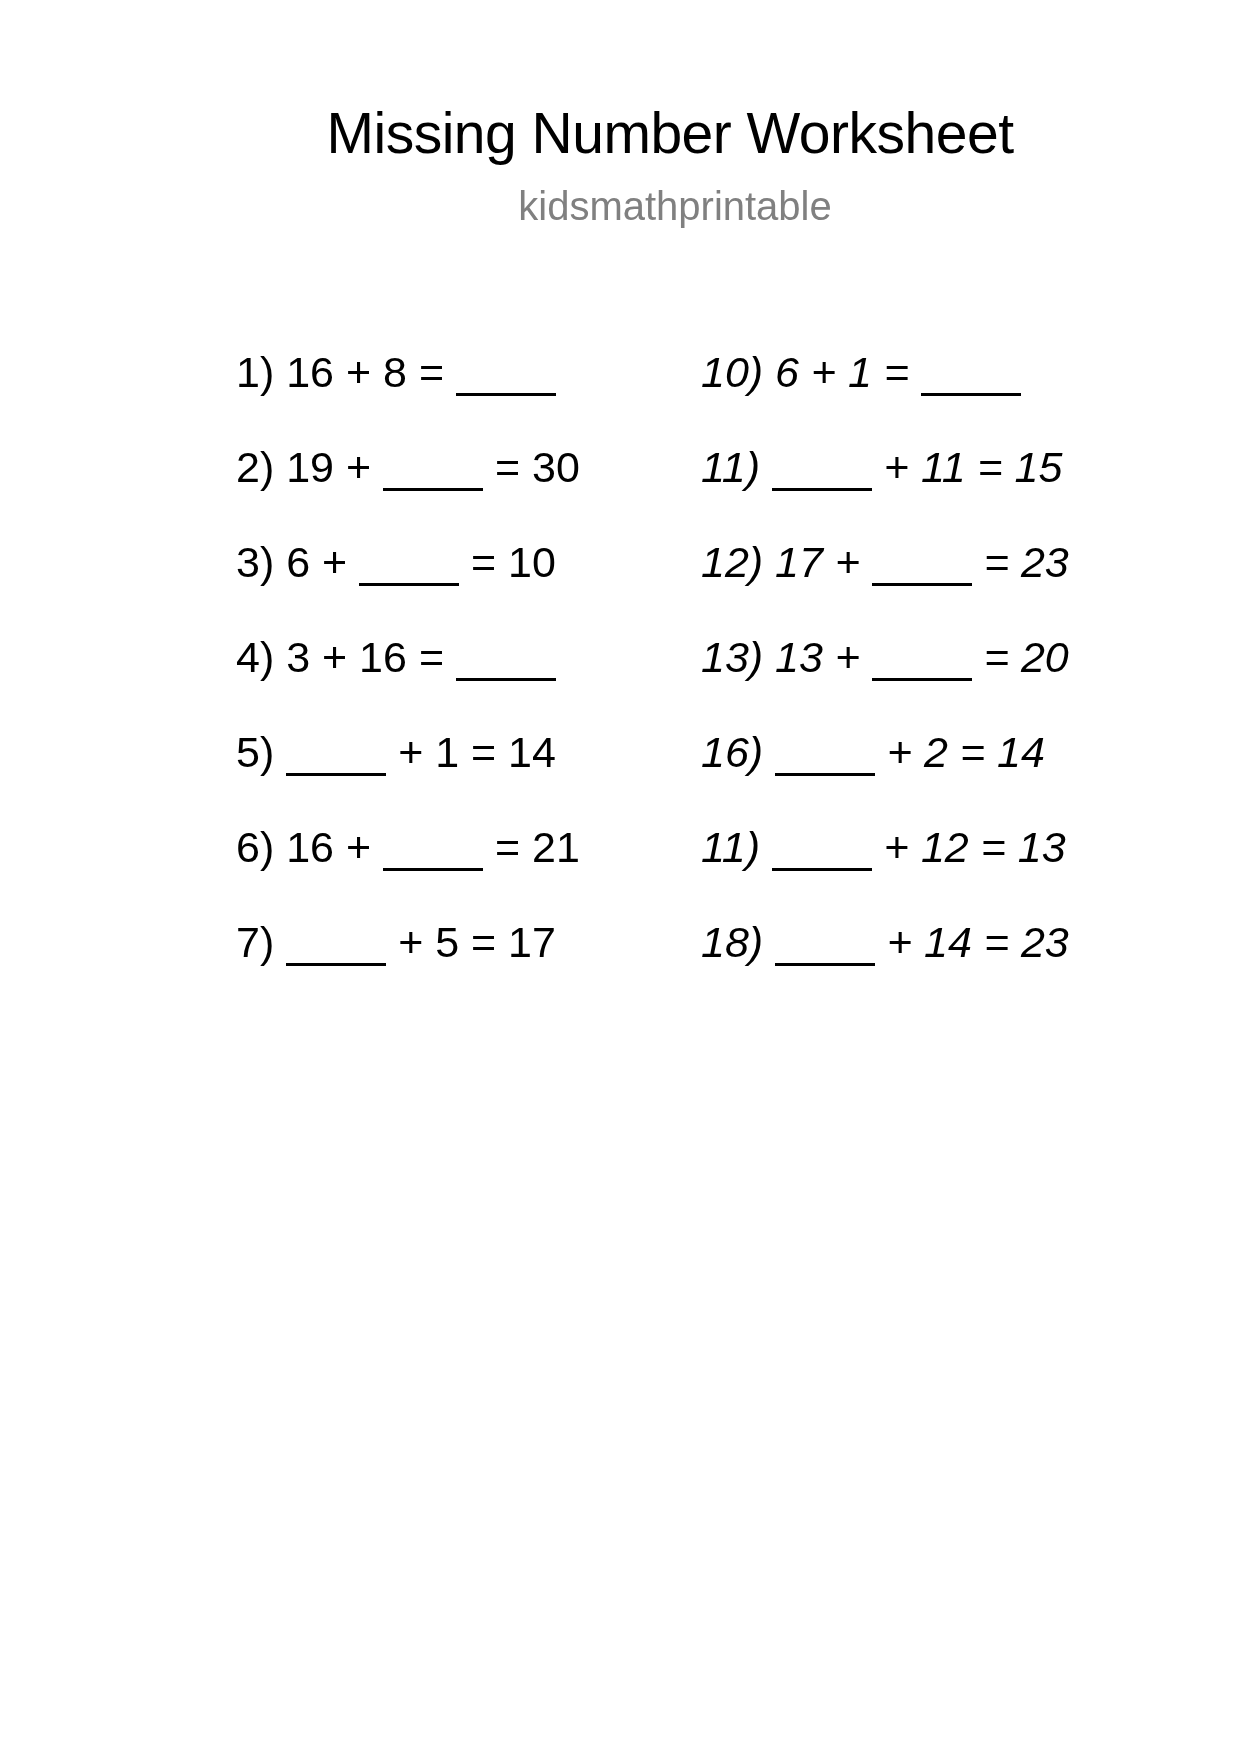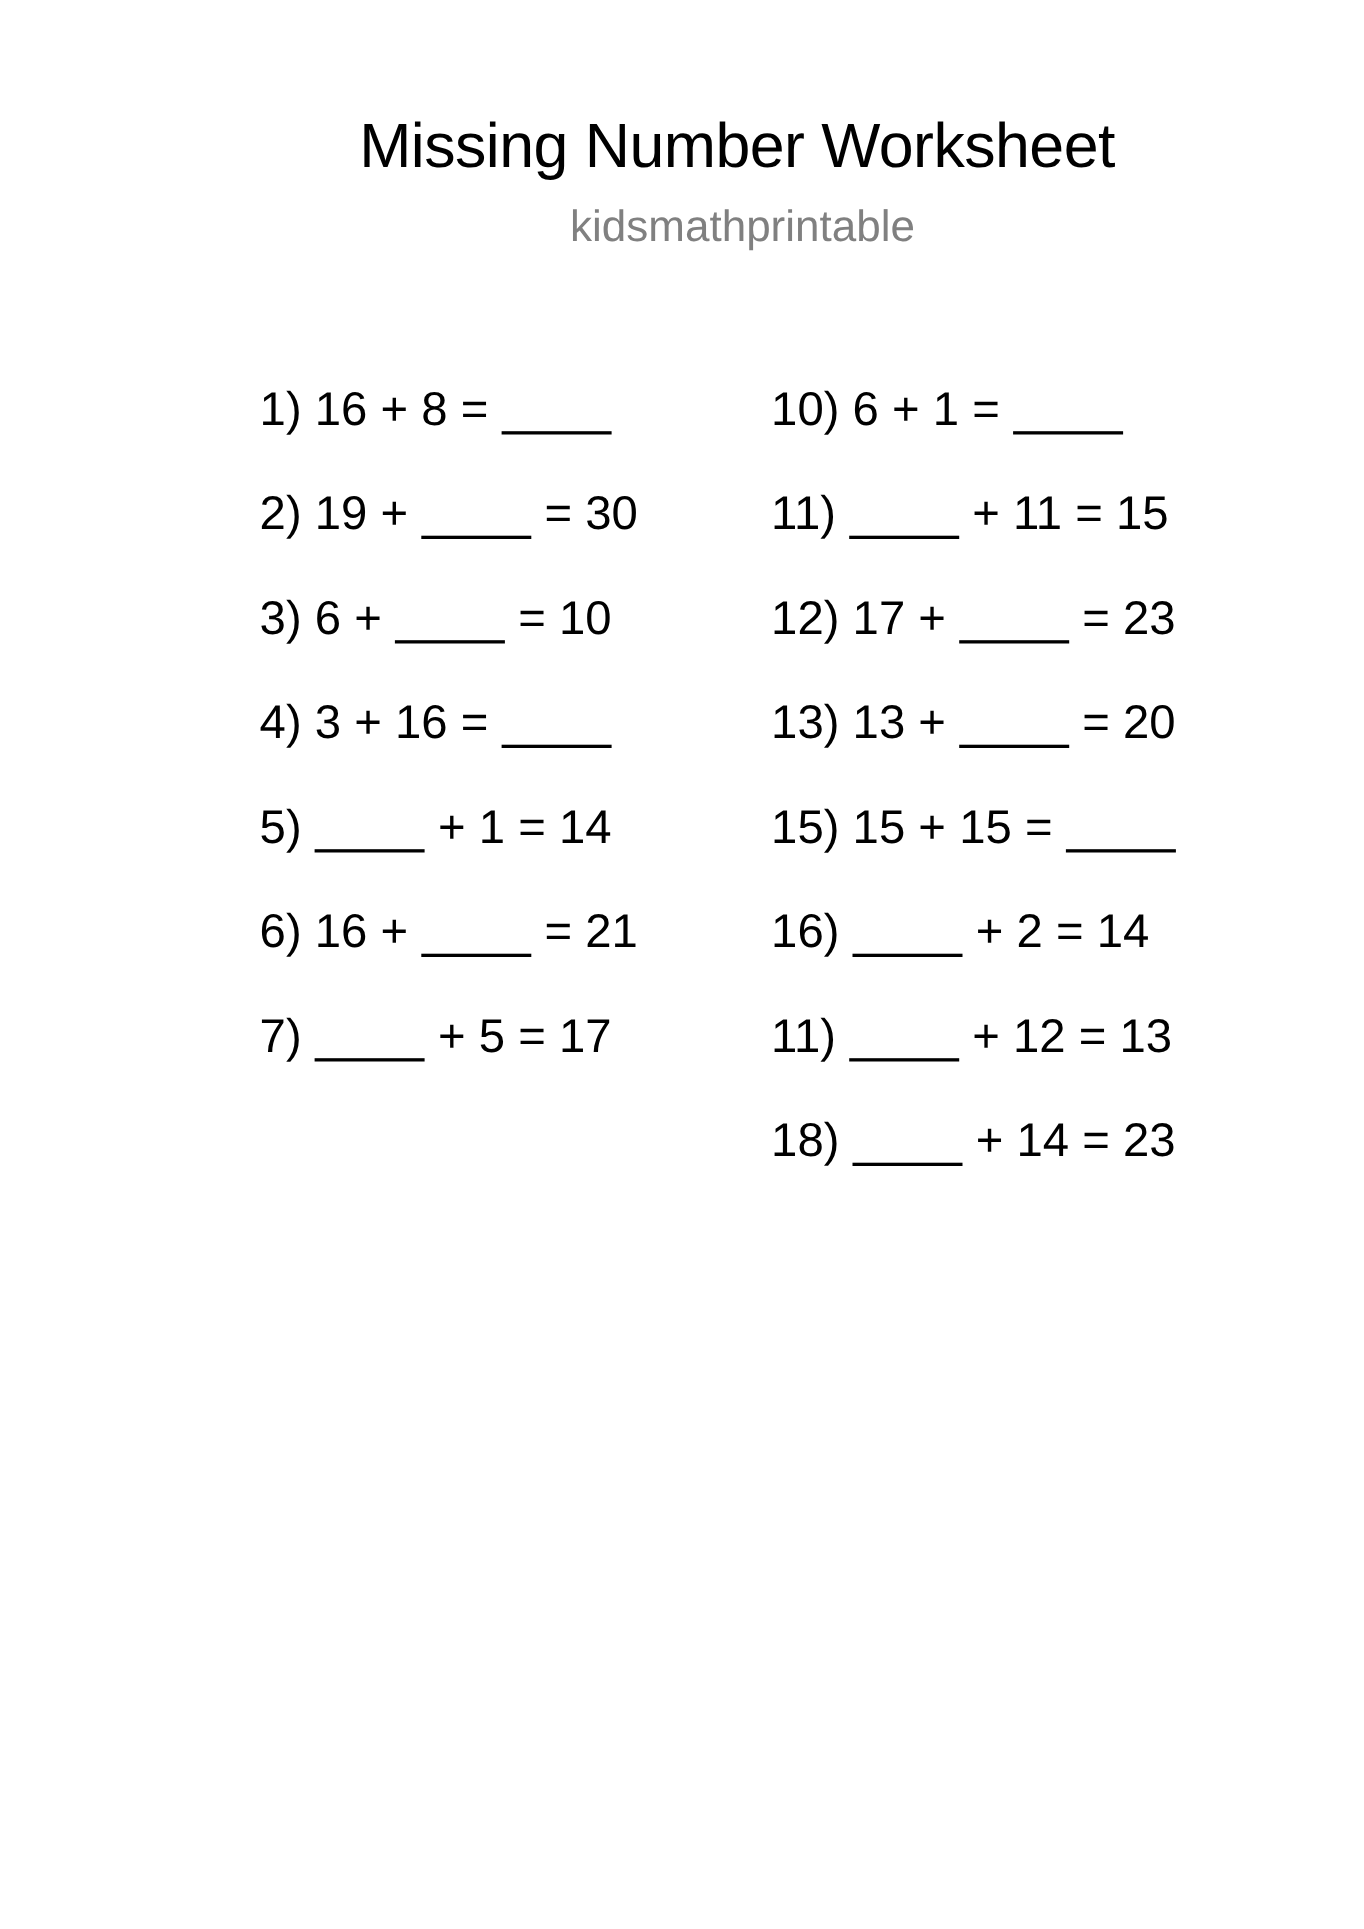--- a/index.html
+++ b/index.html
@@ -34,21 +34,21 @@
       text-align: center;
       font-size: 40px;
       line-height: 48px;
       color: #808080;
     }
     .col {
       position: absolute;
       top: 347px;
     }
     .col.left { left: 200px; margin-left: 36px; }
-    .col.right { left: 701px; }
+    .col.right { left: 701px; font-style: italic; }
     .problem {
       height: 95px;
       font-size: 43px;
       line-height: 50px;
       white-space: pre;
       color: #000000;
     }
     .blank {
       display: inline-block;
       width: 100px;
@@ -71,17 +71,16 @@
   <div class="problem"><span>5)</span><span> </span><span class="blank"></span><span> + 1 = 14</span></div>
   <div class="problem"><span>6)</span><span> 16 + </span><span class="blank"></span><span> = 21</span></div>
   <div class="problem"><span>7)</span><span> </span><span class="blank"></span><span> + 5 = 17</span></div>
 </div>
 
 <div class="col right">
   <div class="problem"><span>10)</span><span> 6 + 1 = </span><span class="blank"></span><span></span></div>
   <div class="problem"><span>11)</span><span> </span><span class="blank"></span><span> + 11 = 15</span></div>
   <div class="problem"><span>12)</span><span> 17 + </span><span class="blank"></span><span> = 23</span></div>
   <div class="problem"><span>13)</span><span> 13 + </span><span class="blank"></span><span> = 20</span></div>
-  <div class="problem"><span>15)</span><span> 15 + 15 = </span><span class="blank"></span><span></span></div>
   <div class="problem"><span>16)</span><span> </span><span class="blank"></span><span> + 2 = 14</span></div>
   <div class="problem"><span>11)</span><span> </span><span class="blank"></span><span> + 12 = 13</span></div>
   <div class="problem"><span>18)</span><span> </span><span class="blank"></span><span> + 14 = 23</span></div>
 </div>
 
 </body></html>

